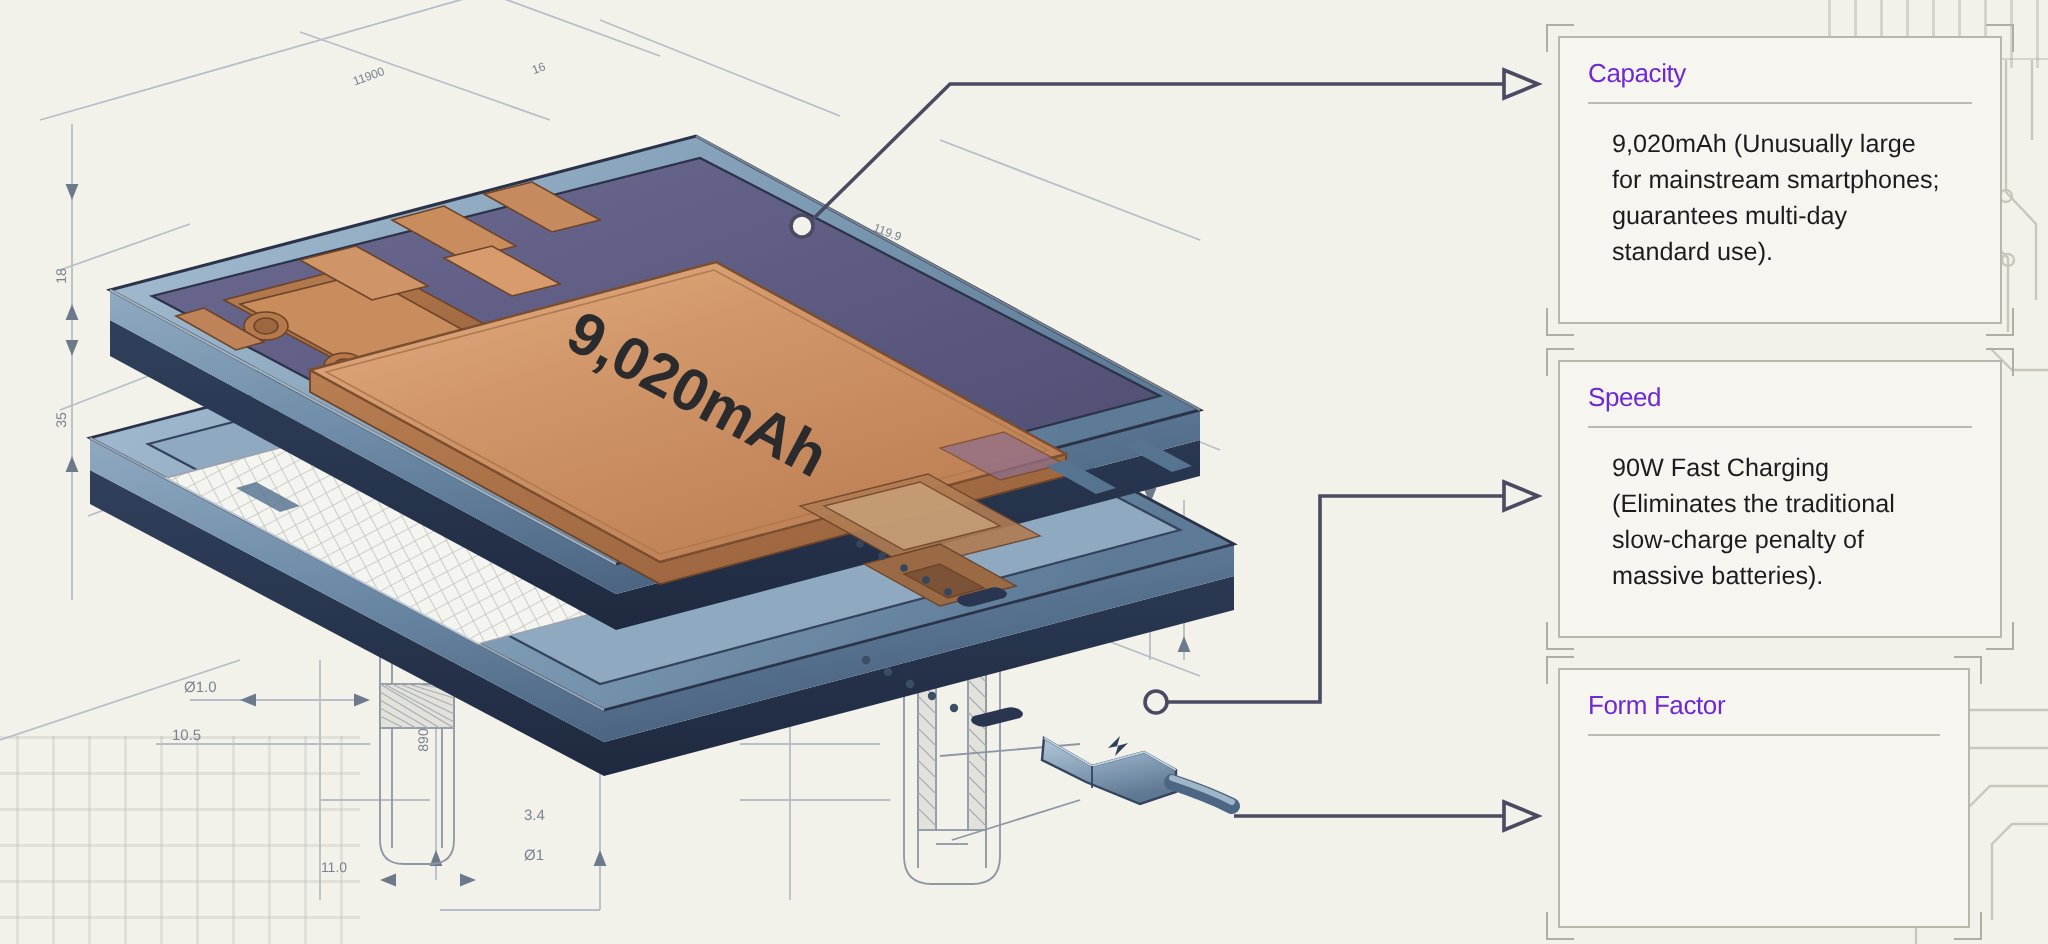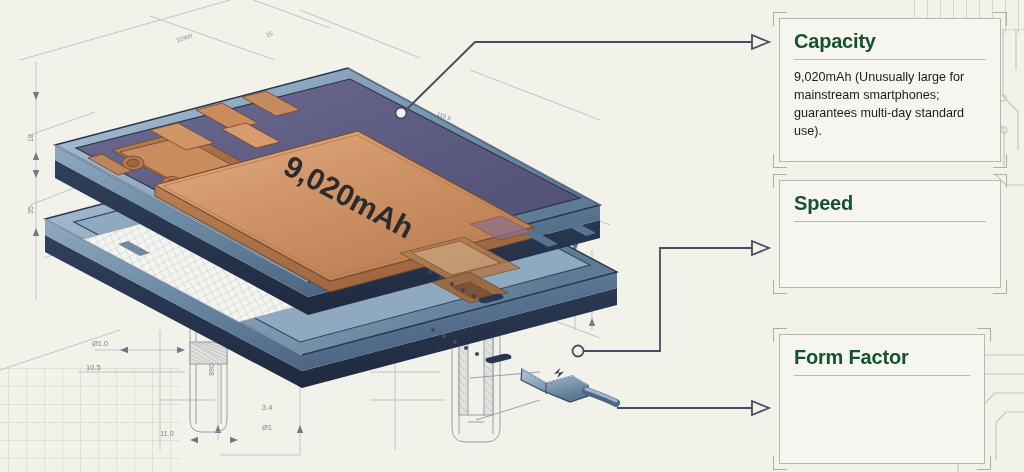--- a/index.html
+++ b/index.html
@@ -67,52 +67,52 @@
 
   
   .card {
     position: absolute;
     background: #f6f5ef;
     border: 1.3px solid #b9b7ac;
     box-sizing: border-box;
     padding: 11px 14px 12px 14px;
   }
   .card-title {
-    font-size: 20px;
-    font-weight: 700;
-    color: #14532d;
+    font-size: 13px;
+    font-weight: 400;
+    color: #6d28d9;
     letter-spacing: -0.2px;
     margin: 0 0 7px 0;
     line-height: 1.1;
   }
   .card-rule {
     height: 1px;
     background: #bcbab0;
     margin: 0 0 9px 0;
   }
   .card-body {
     font-size: 12.6px;
     line-height: 1.42;
     color: #1c1c1f;
-    margin: 0;
+    margin: 12px;
   }
   
   .bracket {
     position: absolute;
     width: 13px;
     height: 13px;
     border: 1.6px solid #b0aea3;
   }
   .bk-tl { top: -7px;    left: -7px;    border-right: none; border-bottom: none; }
   .bk-tr { top: -7px;    right: -7px;   border-left: none;  border-bottom: none; }
   .bk-bl { bottom: -7px; left: -7px;    border-right: none; border-top: none; }
   .bk-br { bottom: -7px; right: -7px;   border-left: none;  border-top: none; }
 
   .card-1 { left: 779px; top: 18px;  width: 222px; height: 144px; }
-  .card-2 { left: 779px; top: 180px; width: 222px; height: 108px; }
+  .card-2 { left: 779px; top: 180px; width: 222px; height: 139px; }
   .card-3 { left: 779px; top: 334px; width: 206px; height: 130px; }
 </style>
 </head>
 <body>
 
 <div id="stage">
 
   <div class="bg-layer">
     <div class="grid-bl"></div>
     <div class="ruler-tr"></div>
@@ -396,20 +396,21 @@
     <p class="card-body">9,020mAh (Unusually large for mainstream smartphones; guarantees multi-day standard use).</p>
   </div>
 
   <div class="card card-2">
     <span class="bracket bk-tl"></span>
     <span class="bracket bk-tr"></span>
     <span class="bracket bk-bl"></span>
     <span class="bracket bk-br"></span>
     <h2 class="card-title">Speed</h2>
     <div class="card-rule"></div>
+    <p class="card-body">90W Fast Charging (Eliminates the traditional slow-charge penalty of massive batteries).</p>
   </div>
 
   <div class="card card-3">
     <span class="bracket bk-tl"></span>
     <span class="bracket bk-tr"></span>
     <span class="bracket bk-bl"></span>
     <span class="bracket bk-br"></span>
     <h2 class="card-title">Form Factor</h2>
     <div class="card-rule"></div>
   </div>

